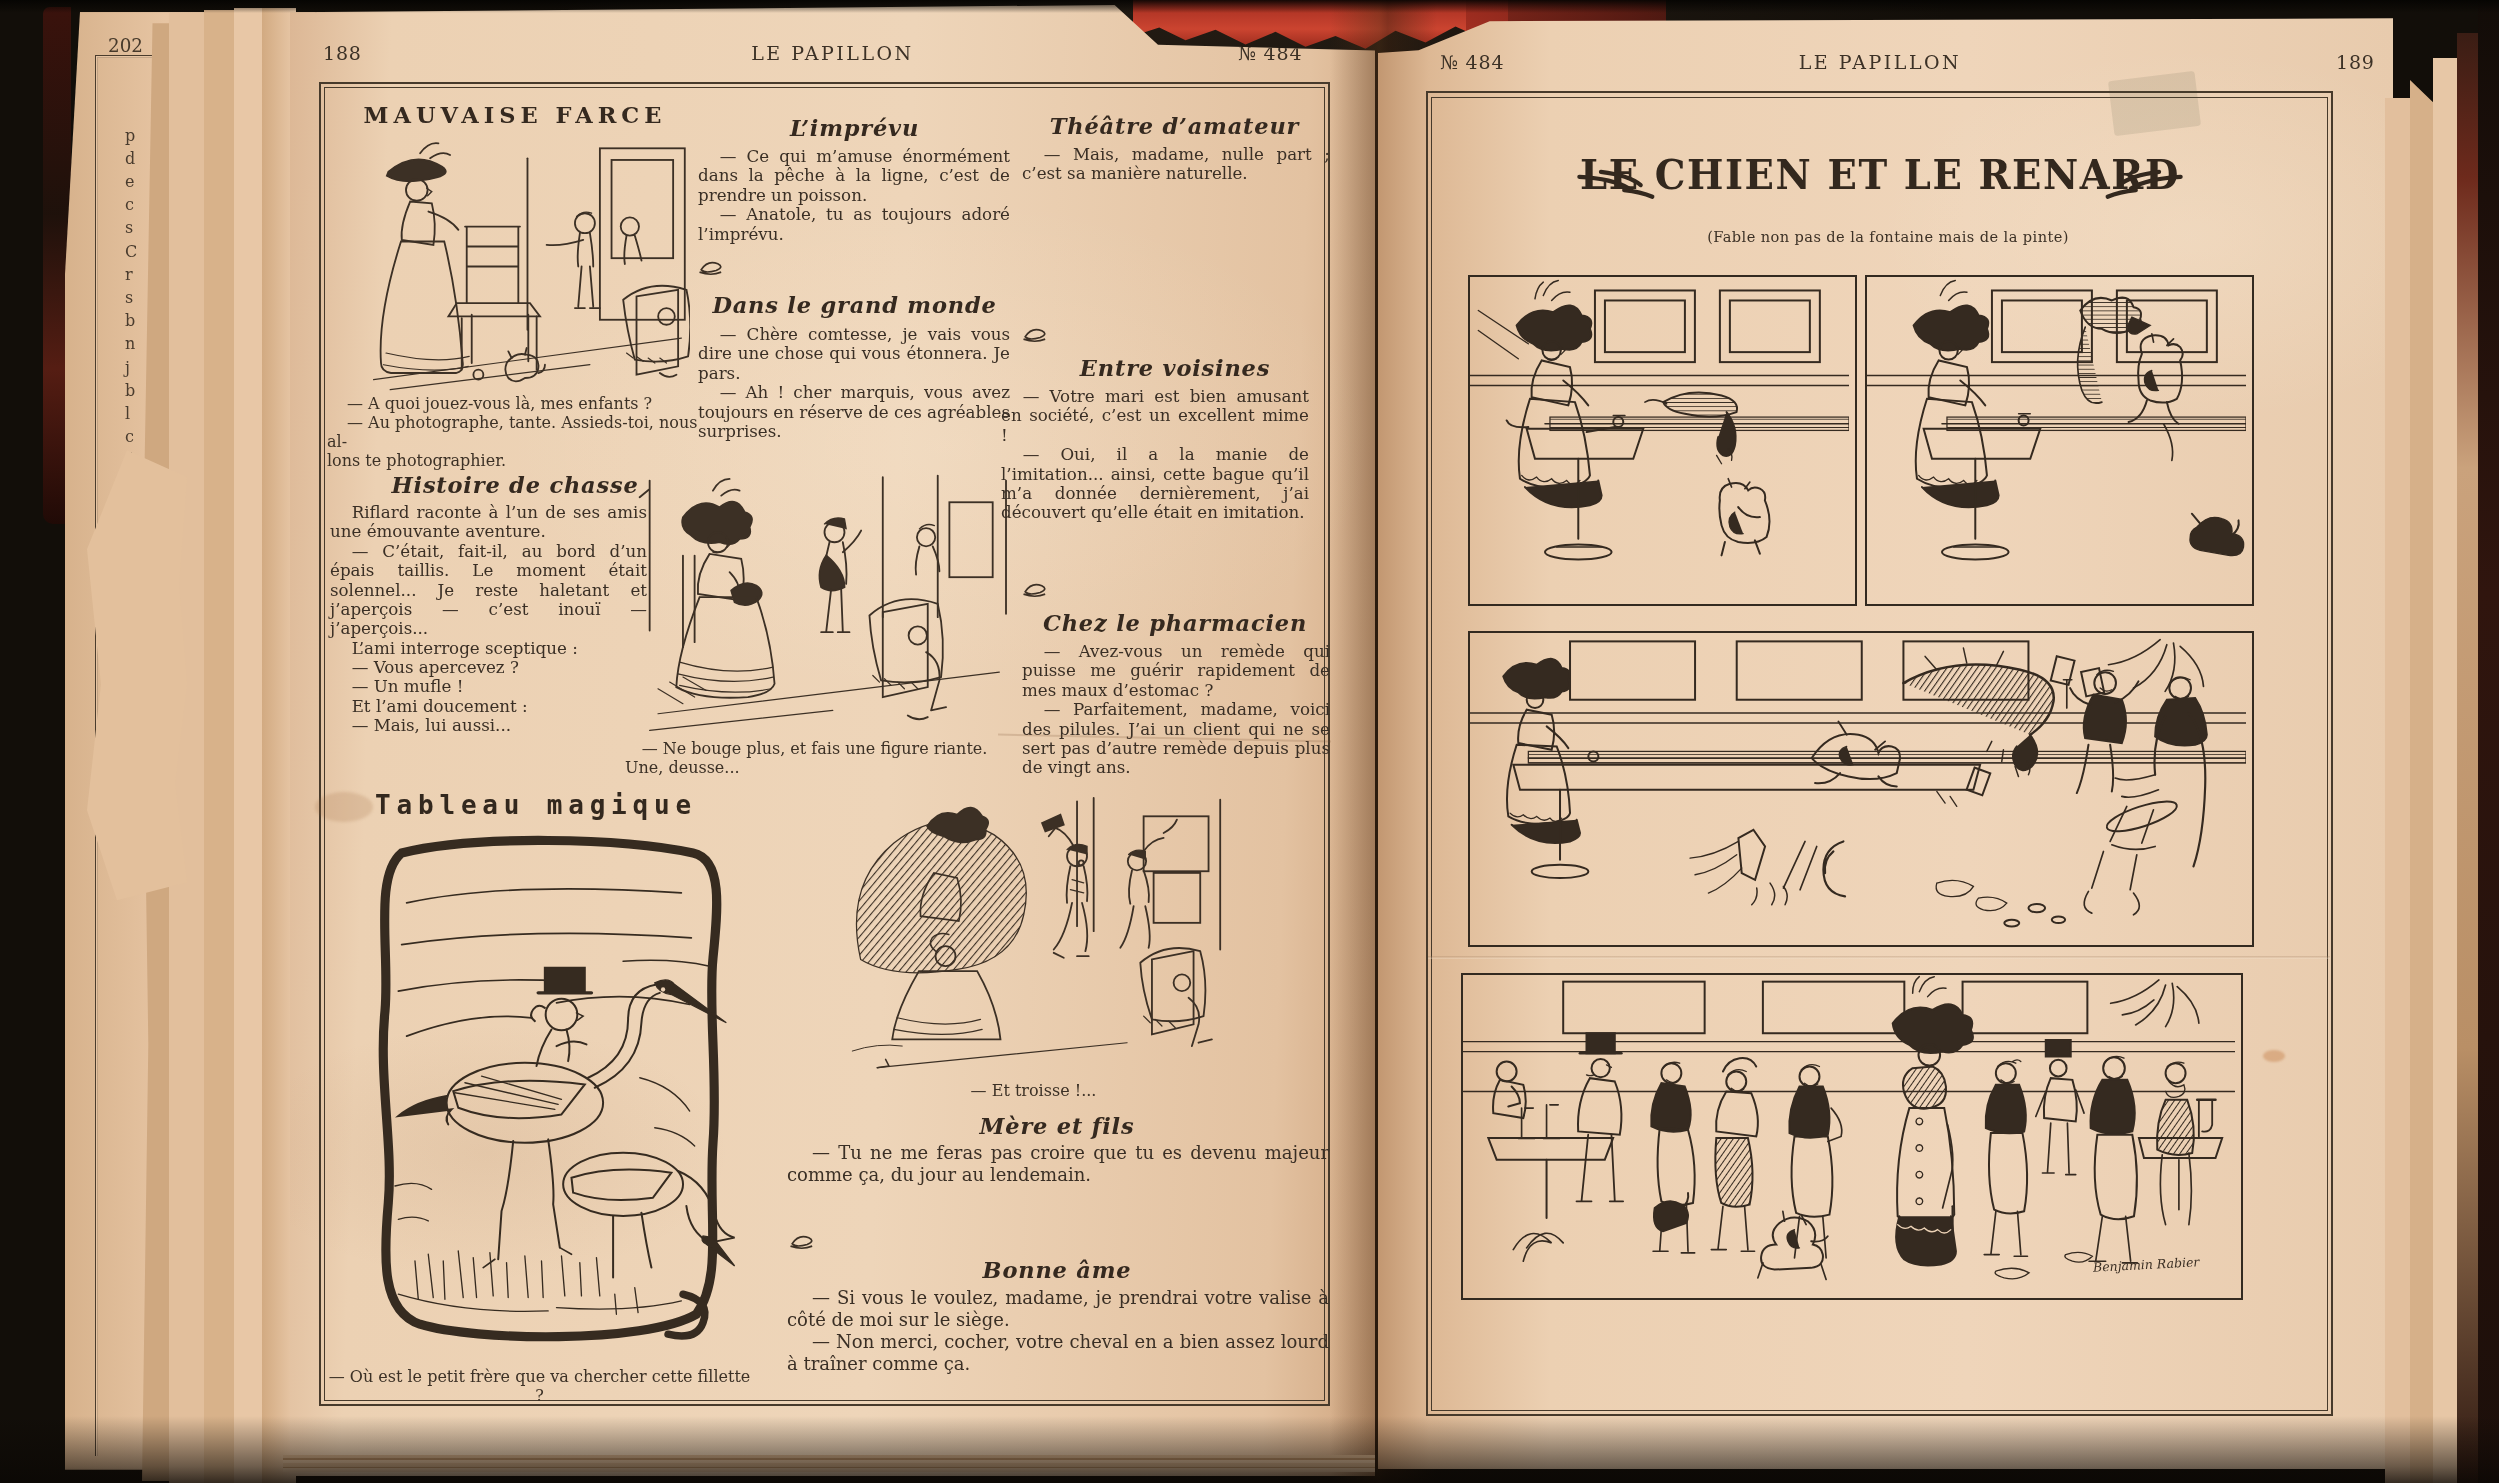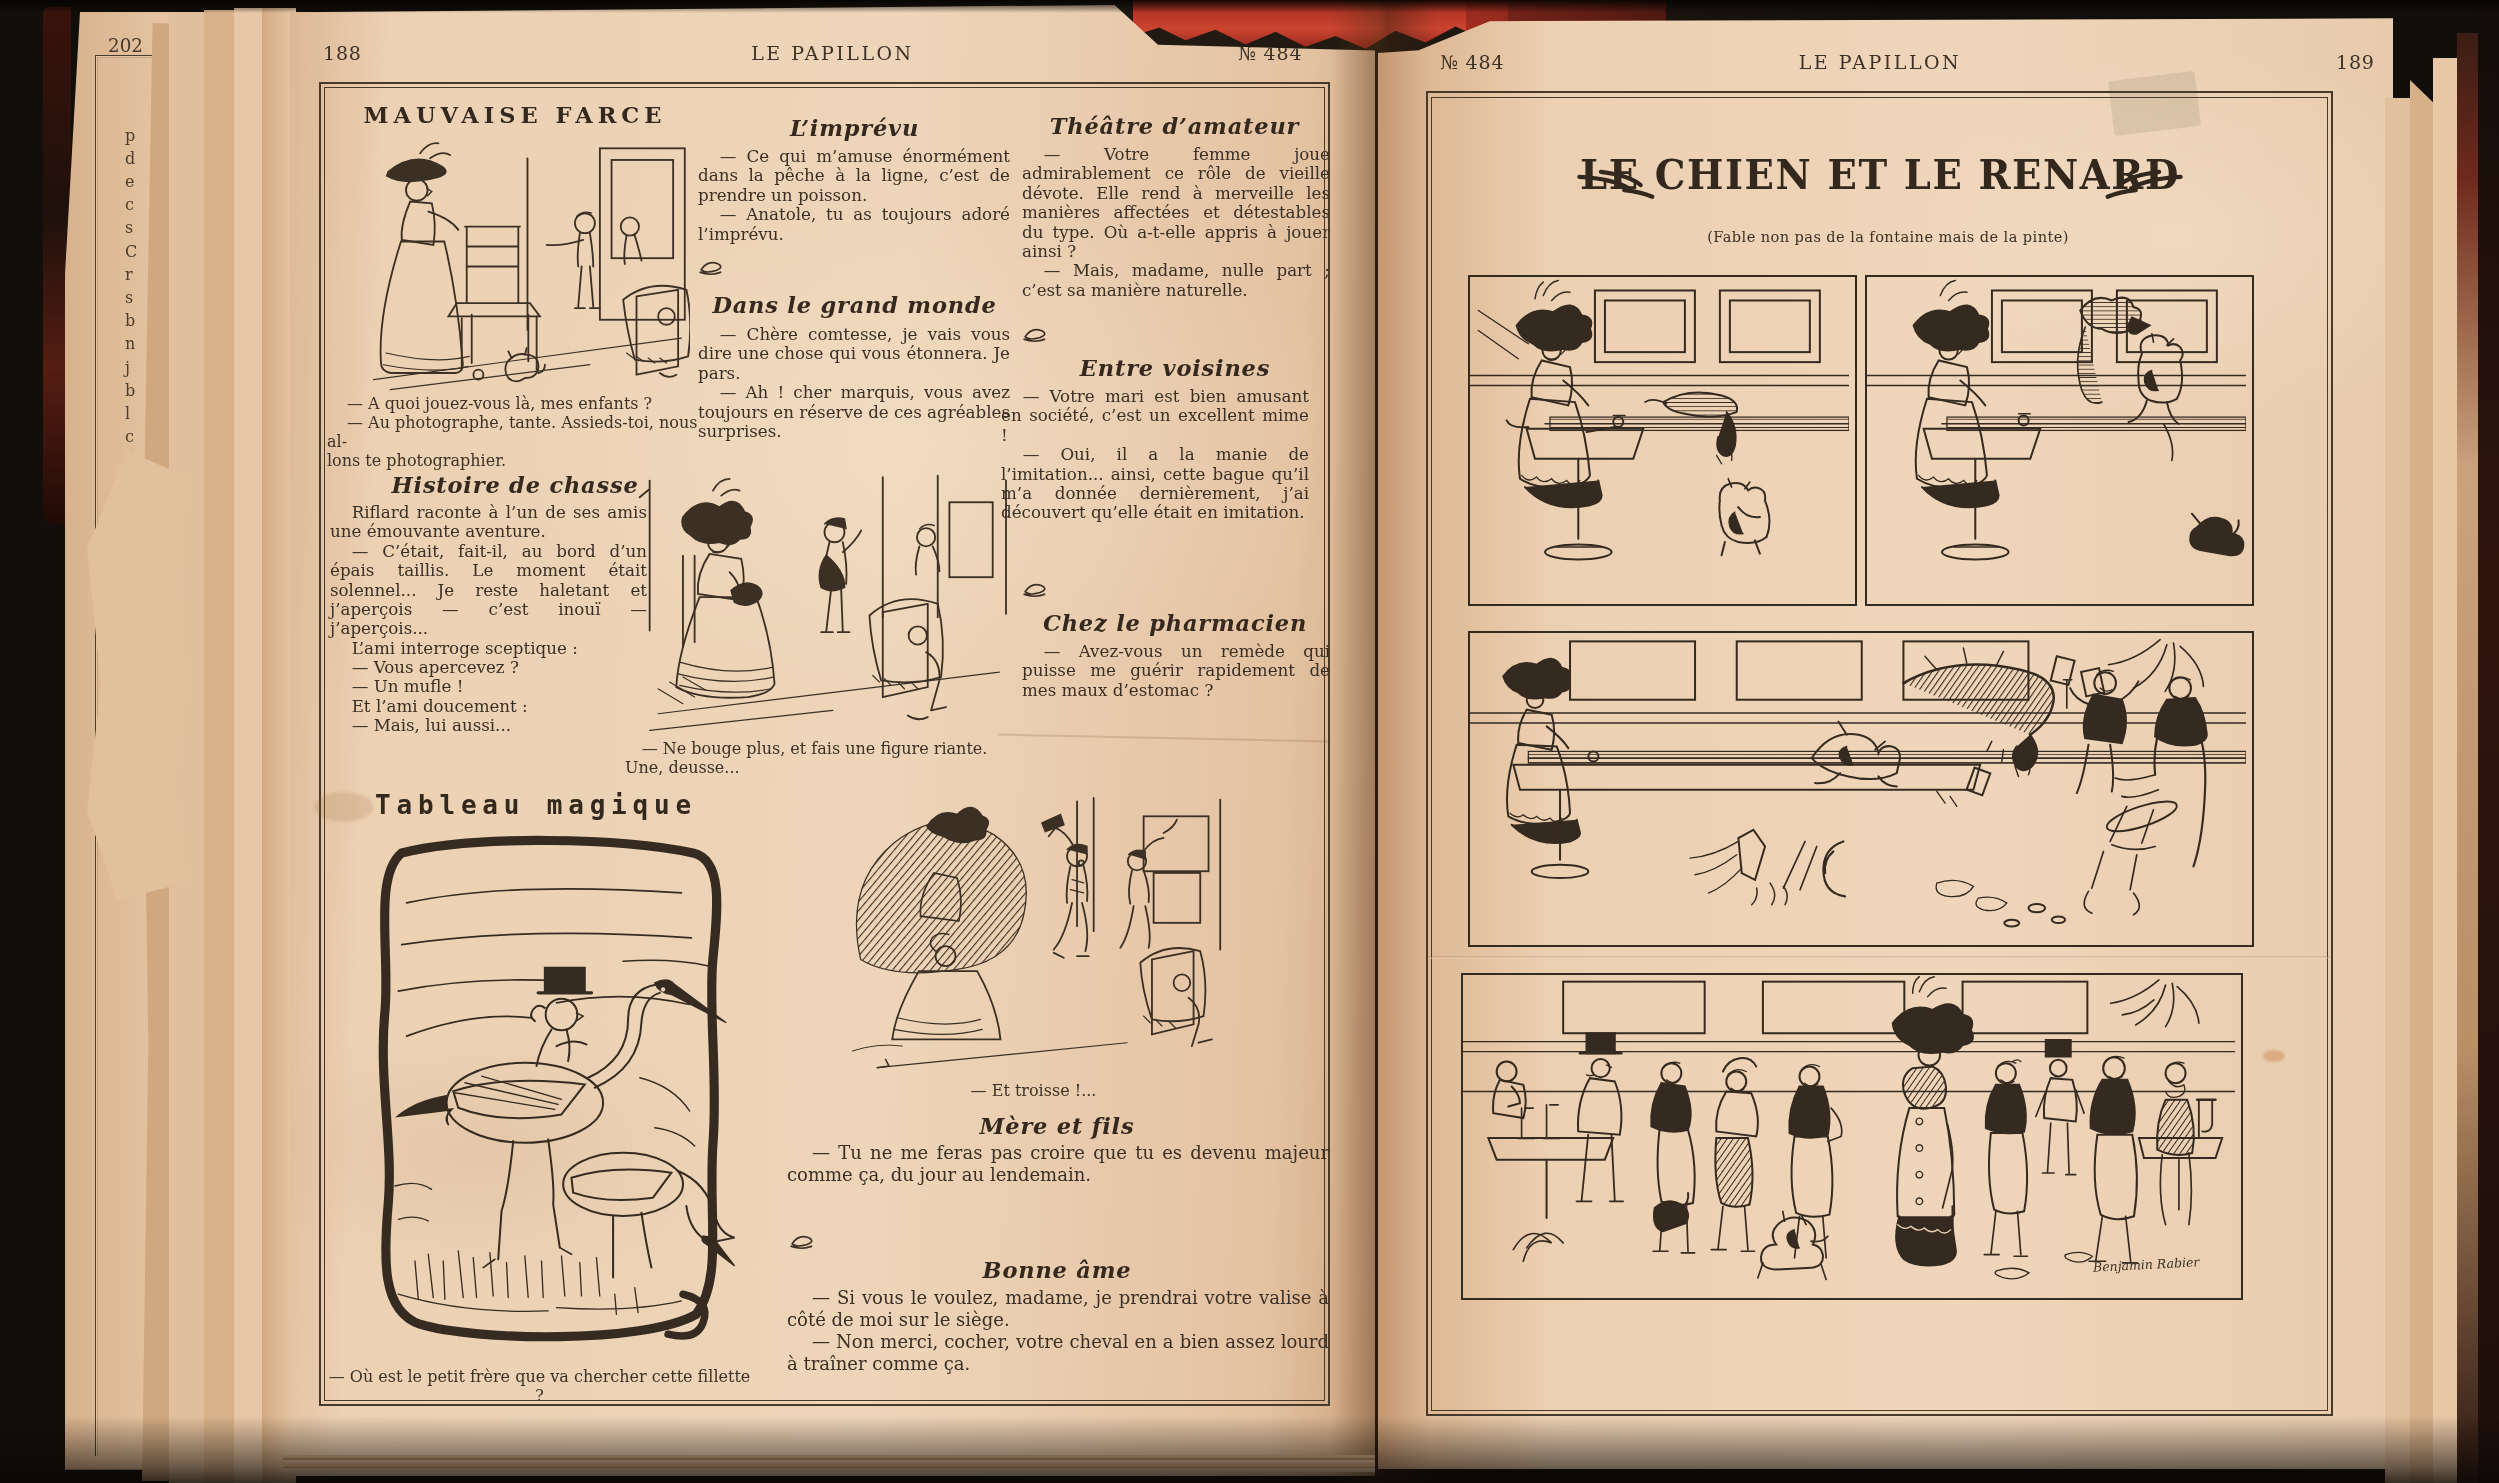--- a/index.html
+++ b/index.html
@@ -225,41 +225,41 @@
       <path d="M330,292 q12,8 24,2"></path>
       <path d="M30,260 l30,18 M44,252 l30,18 M60,246 l28,16" stroke-width="1.4"></path>
     </svg>
     <div class="abs cap" style="left:335px;top:735px;width:398px;">
       <div style="text-indent:16.7px;">— Ne bouge plus, et fais une figure riante.</div>
       <div>Une, deusse...</div>
     </div>
 
     <div class="abs h-script" style="left:727px;top:108px;width:315px;">Théâtre d’amateur</div>
     <div class="abs" style="left:732px;top:140px;width:308px;">
-      <p class="bp">— Votre femme joue admirablement ce rôle de vieille dévote. Elle rend à merveille les manières affectées et détestables du type. Où a-t-elle appris à jouer ainsi ?</p>
       <p class="bp">— Mais, madame, nulle part ; c’est sa manière naturelle.</p>
     </div>
     <div class="abs orn" style="left:730px;top:320px;width:310px;">
       <svg width="32" height="18.3" viewBox="0 0 38 22" fill="none" stroke="#3c3025" stroke-width="2">
           <path d="M6,14 q8,-12 20,-7 q8,4 -2,8 q-14,4 -18,-1 z M4,17 q14,5 26,0"></path>
         </svg>
     </div>
     <div class="abs h-script" style="left:730px;top:350px;width:310px;">Entre voisines</div>
     <div class="abs" style="left:711px;top:382px;width:308px;">
       <p class="bp">— Votre mari est bien amusant en société, c’est un excellent mime !</p>
       <p class="bp">— Oui, il a la manie de l’imitation... ainsi, cette bague qu’il m’a donnée dernièrement, j’ai découvert qu’elle était en imitation.</p>
     </div>
     <div class="abs orn" style="left:730px;top:575px;width:310px;">
       <svg width="32" height="18.3" viewBox="0 0 38 22" fill="none" stroke="#3c3025" stroke-width="2">
           <path d="M6,14 q8,-12 20,-7 q8,4 -2,8 q-14,4 -18,-1 z M4,17 q14,5 26,0"></path>
         </svg>
     </div>
     <div class="abs h-script" style="left:730px;top:605px;width:310px;">Chez le pharmacien</div>
     <div class="abs" style="left:732px;top:637px;width:308px;">
       <p class="bp">— Avez-vous un remède qui puisse me guérir rapidement de mes maux d’estomac ?</p>
+      <p class="bp">— Parfaitement, madame, voici des pilules. J’ai un client qui ne se sert pas d’autre remède depuis plus de vingt ans.</p>
     </div>
 
     <svg class="abs" style="left:537px;top:788px;" width="421" height="283" viewBox="0 0 505 340" fill="none" stroke="#3c3025" stroke-width="2.2" stroke-linecap="round">
       <defs>
         <pattern id="hx1" width="7" height="7" patternUnits="userSpaceOnUse" patternTransform="rotate(40)">
           <line x1="0" y1="0" x2="0" y2="7" stroke="#3c3025" stroke-width="2.6"></line>
         </pattern>
       </defs>
       <path d="M320,6 v160 M300,10 v150 M472,8 v180"></path>
       <rect x="380" y="28" width="78" height="66"></rect>

